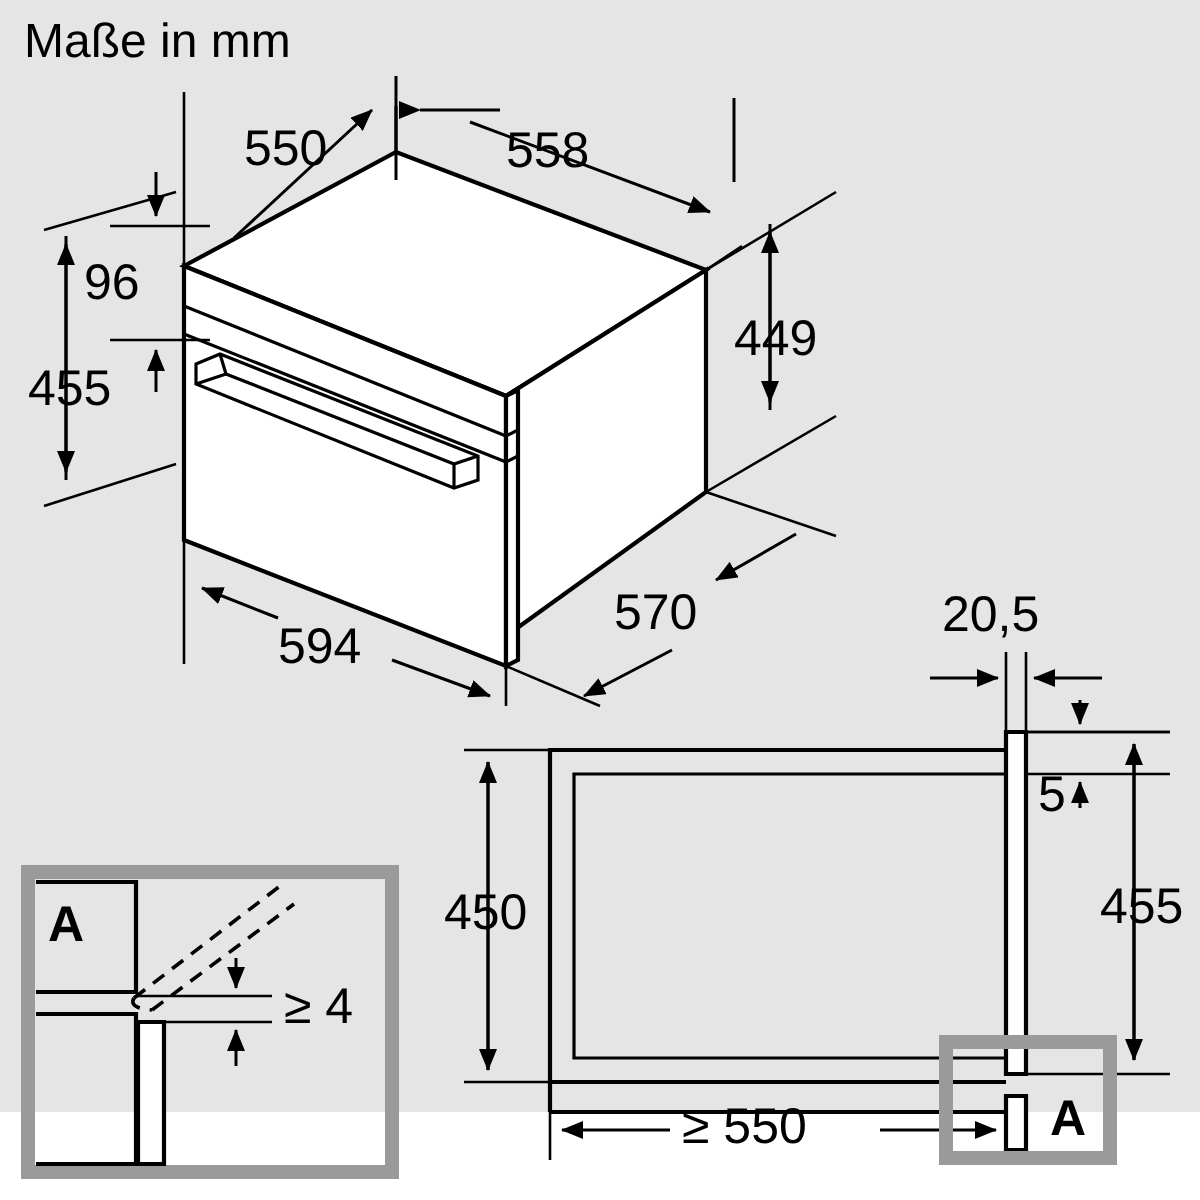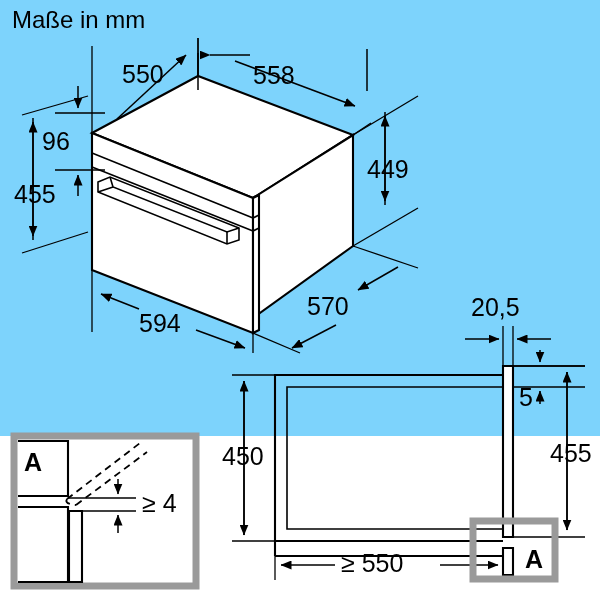--- a/index.html
+++ b/index.html
@@ -11,22 +11,22 @@
   body {
     width: 600px;
     height: 600px;
     font-family: "Liberation Sans", sans-serif;
     overflow: hidden;
     position: relative;
   }
   #sheet {
     position: relative;
     width: 600px;
-    height: 436px;
-    background: #7dd3fc;
+    height: 556px;
+    background: #e5e5e5;
   }
   #sheet svg {
     position: absolute;
     left: 0;
     top: 0;
     width: 600px;
     height: 600px;
   }
   .dim-text {
     font-family: "Liberation Sans", sans-serif;

